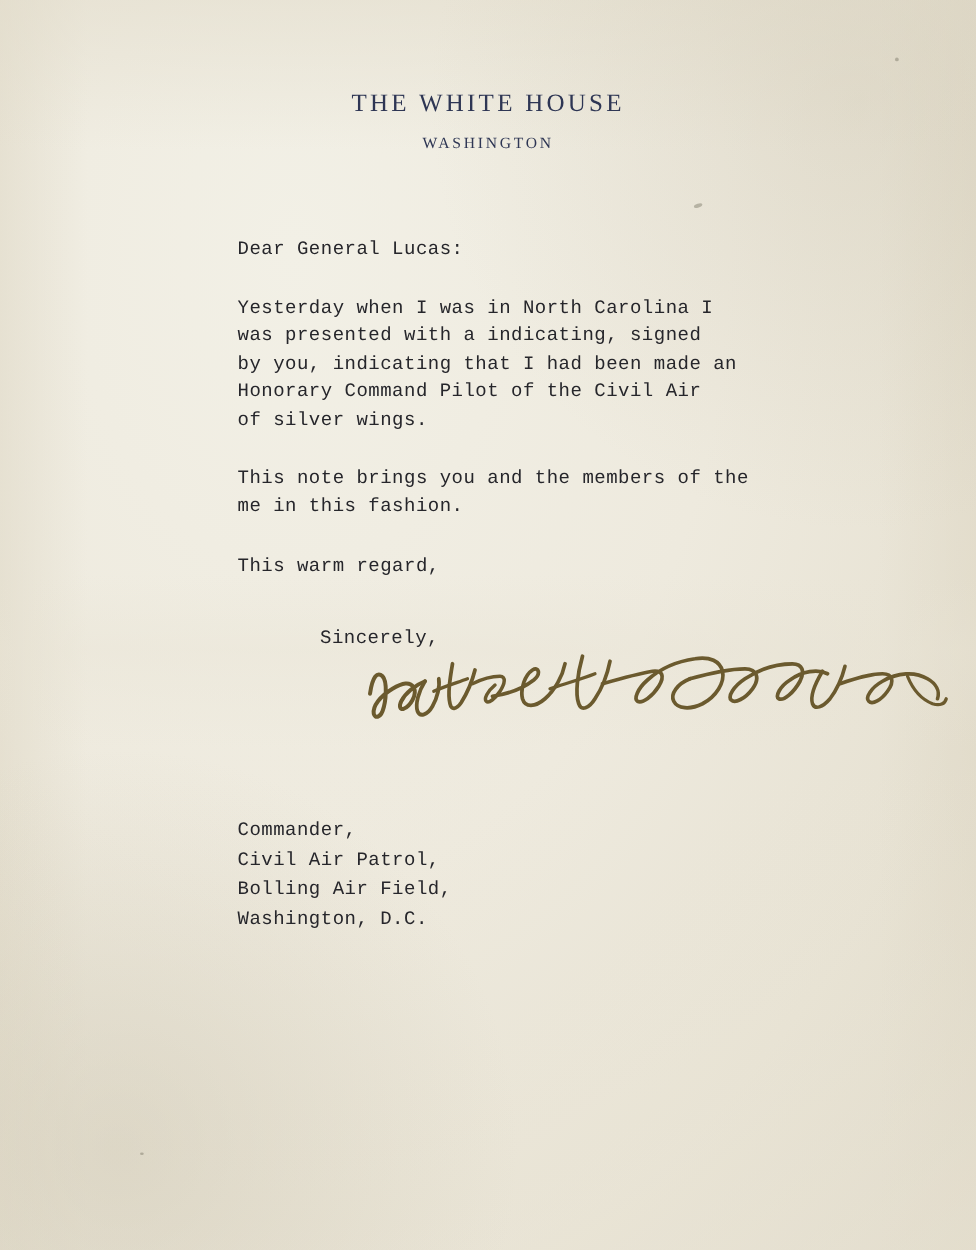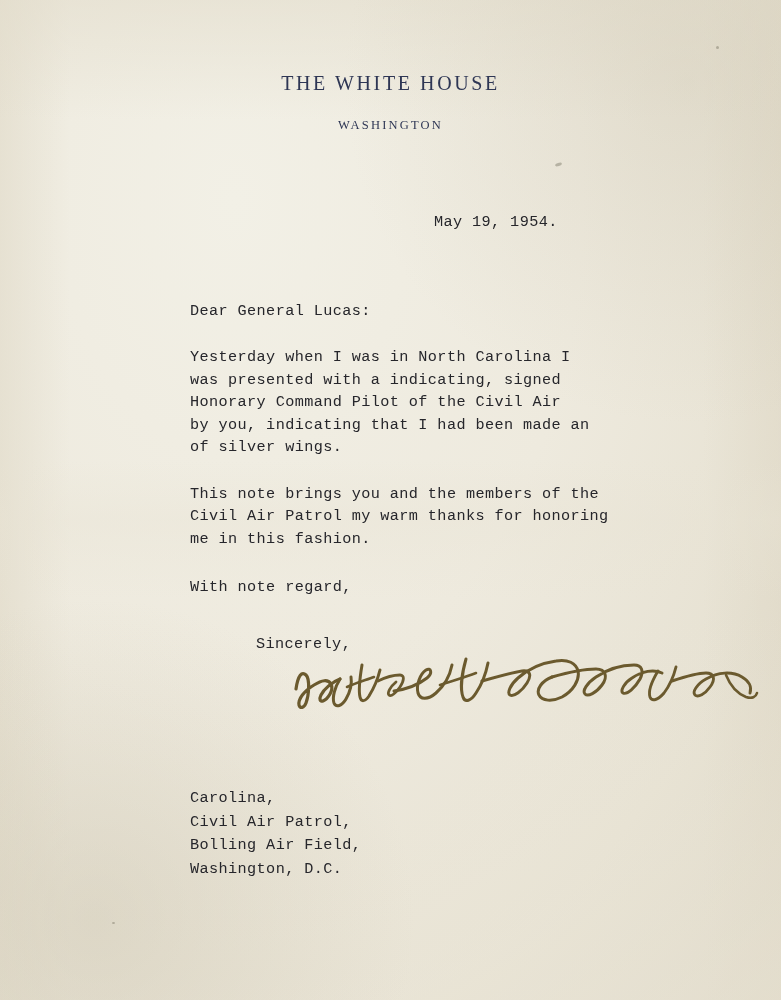--- a/index.html
+++ b/index.html
@@ -58,21 +58,21 @@
   }
   .lh-title {
     font-family: "Liberation Serif", serif;
     font-size: 20px;
     letter-spacing: 2.6px;
     color: #2e3654;
     font-variant: small-caps;
     text-transform: uppercase;
   }
   .lh-sub {
-    margin-top: 23px;
+    margin-top: 12px;
     font-family: "Liberation Serif", serif;
     font-size: 12.5px;
     letter-spacing: 2.2px;
     color: #2e3654;
     text-transform: uppercase;
   }
 
   
   .typed {
     font-family: "Liberation Mono", "DejaVu Sans Mono", monospace;
@@ -140,44 +140,42 @@
   <div class="speck" style="left:716px; top:46px; width:3px; height:3px;"></div>
   <div class="speck" style="left:112px; top:922px; width:3px; height:2px;"></div>
 
   <div class="content">
 
     <div class="letterhead">
       <div class="lh-title">THE WHITE HOUSE</div>
       <div class="lh-sub">WASHINGTON</div>
     </div>
 
-    <div class="typed date">May 19, 1954.</div>
 
     <div class="body-block">
 
       <div class="typed salutation">
         <p>Dear General Lucas:</p>
       </div>
 
       <div class="typed para">
         <p>Yesterday when I was in North Carolina I</p>
         <p>was presented with a indicating, signed</p>
+        <p>by you, indicating that I had been made an</p>
         <p>Honorary Command Pilot of the Civil Air</p>
-        <p>by you, indicating that I had been made an</p>
         <p>of silver wings.</p>
       </div>
 
       <div class="typed para">
         <p>This note brings you and the members of the</p>
-        <p>Civil Air Patrol my warm thanks for honoring</p>
         <p>me in this fashion.</p>
       </div>
 
       <div class="typed closing">
-        <p>With note regard,</p>
+        <p>This warm regard,</p>
       </div>
     </div>
 
     <div class="typed sincerely">Sincerely,</div>
 
     <div class="signature-wrap">
       <div class="signature">
         <svg width="470" height="80" viewBox="0 0 470 80" aria-hidden="true">
           <g fill="none" stroke="#6b5a2e" stroke-linecap="round" stroke-linejoin="round">
             <path d="M6,38 C8,24 12,20 16,24 C20,28 19,44 16,52 C14,57 10,58 9,54 C8,48 14,40 24,34 C32,29 38,28 41,33 C44,39 38,48 33,50 C30,51 29,48 31,44 C34,38 42,31 50,28" stroke-width="3.2"></path>
@@ -192,20 +190,20 @@
             <path d="M262,26 C276,22 292,18 306,18 C316,18 318,26 312,34 C306,42 298,46 295,43 C292,40 297,32 306,26 C318,18 332,14 344,14 C352,14 354,20 350,28 C345,37 337,44 333,42 C330,40 334,32 342,27 C352,20 364,18 372,22" stroke-width="3"></path>
             <path d="M368,20 C362,30 358,40 360,46 C362,51 368,49 374,42 C380,34 384,24 386,16" stroke-width="2.9"></path>
             <path d="M382,30 C394,26 406,22 416,22 C424,22 426,28 420,36 C415,43 408,47 405,44 C402,41 407,33 416,28 C428,21 442,20 452,26 C459,30 462,36 460,42" stroke-width="2.9"></path>
             <path d="M436,24 C440,34 446,42 456,46 C462,48 466,46 467,42" stroke-width="2.6"></path>
           </g>
         </svg>
       </div>
     </div>
 
     <div class="typed address">
-      <p>Carolina,</p>
+      <p>Commander,</p>
       <p>Civil Air Patrol,</p>
       <p>Bolling Air Field,</p>
       <p>Washington, D.C.</p>
     </div>
 
   </div>
 </div>
 
 </body></html>

